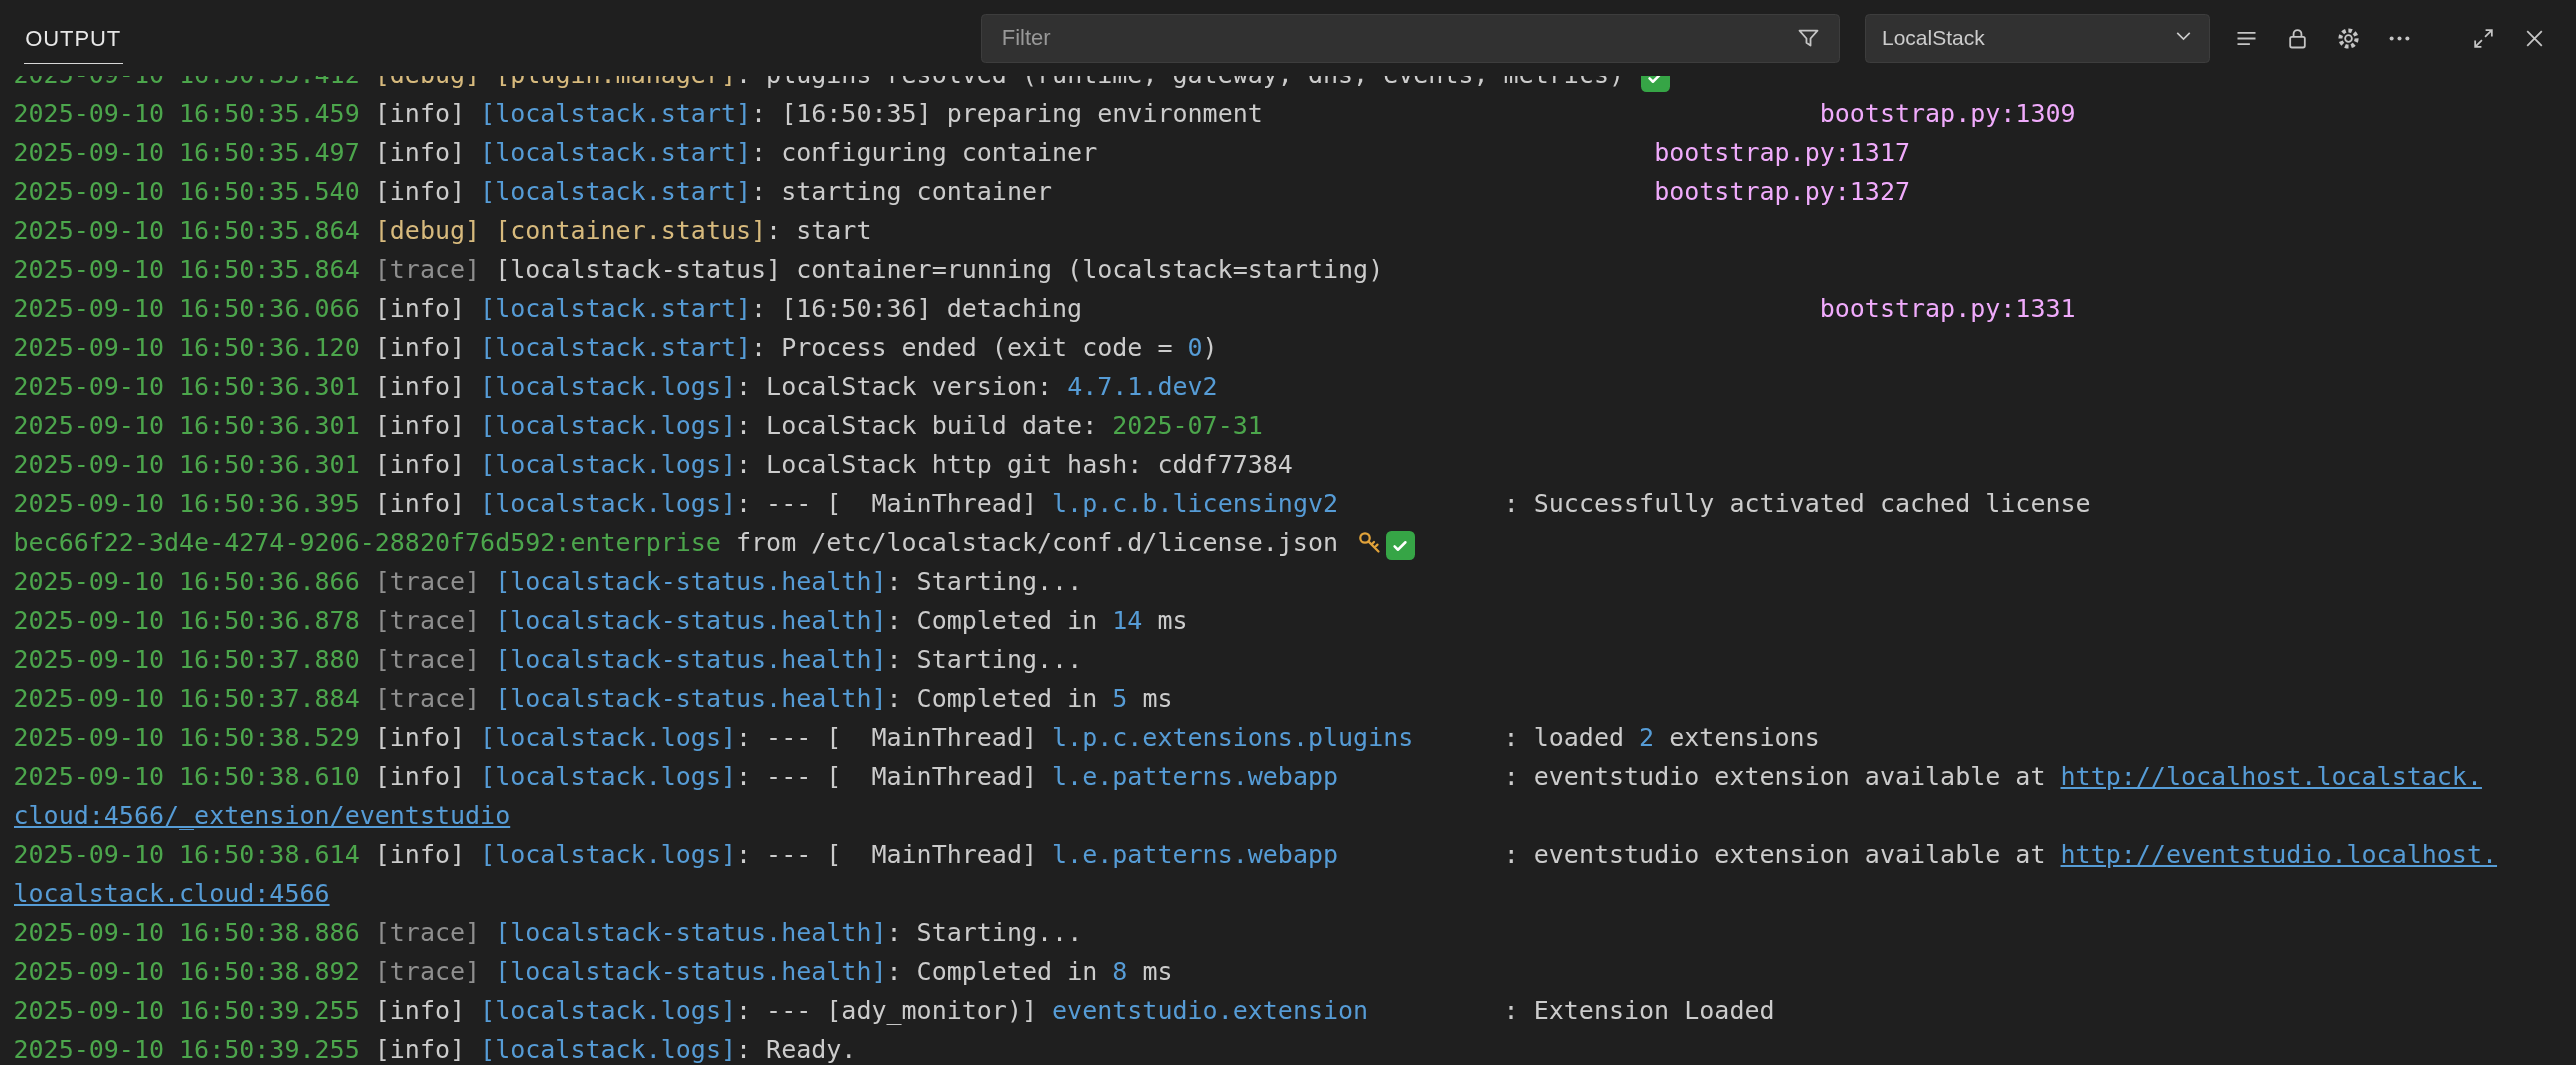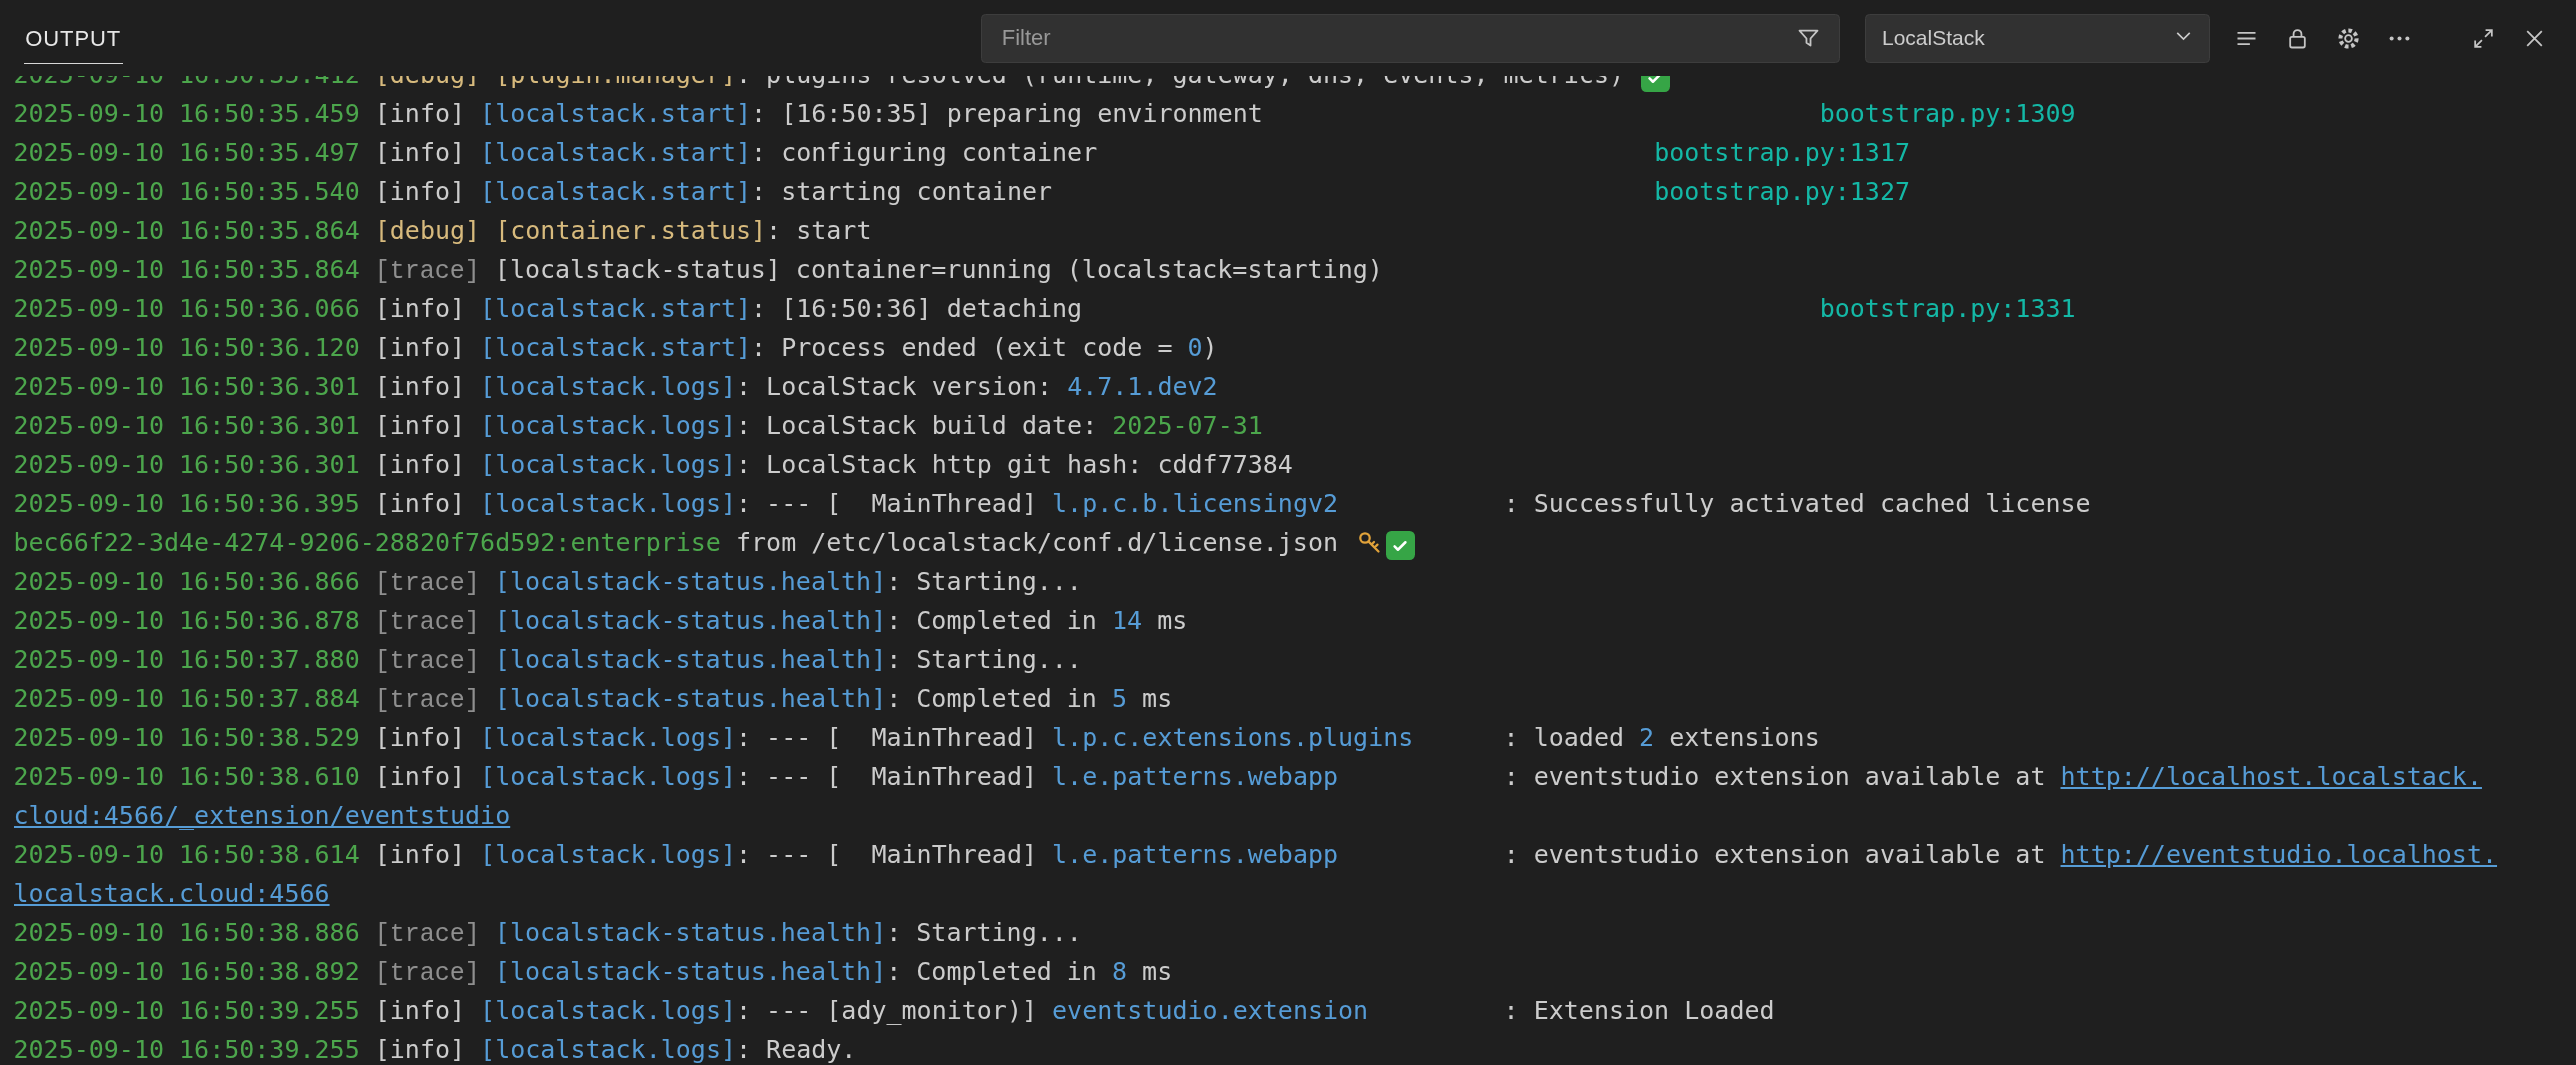--- a/index.html
+++ b/index.html
@@ -53,23 +53,23 @@
     font-size:25px; line-height:39px; color:#cccccc;
   }
   .row { white-space:pre; height:39px; overflow:hidden; }
   .row.clipped { height:18px; }
   .row.clipped .row-inner { margin-top:-21px; }
 
   .c-ts { color:#4CA64C; }
   .c-gr { color:#4CA64C; }
   .c-w  { color:#cccccc; }
   .c-b  { color:#569cd6; }
-  .c-bl { color:#14b8a6; cursor:pointer; }
+  .c-bl { color:#f0abfc; cursor:pointer; }
   .c-y  { color:#d7ba7d; }
-  .c-g  { color:#8f8f8f;font-family:Liberation Mono, monospace; }
+  .c-g  { color:#8f8f8f; }
   .c-u  { color:#569cd6; text-decoration:underline; cursor:pointer; }
 
   .inline-icon { display:inline-block; vertical-align:-4.5px; margin-left:1.8px; }
   .icon-check {
     width:29px; height:29px; background:#36a546; border-radius:5.4px;
     display:inline-flex; align-items:center; justify-content:center;
   }
   .icon-key { width:29px; height:29px; display:inline-flex; align-items:center; justify-content:center; }
 </style>
 </head>

